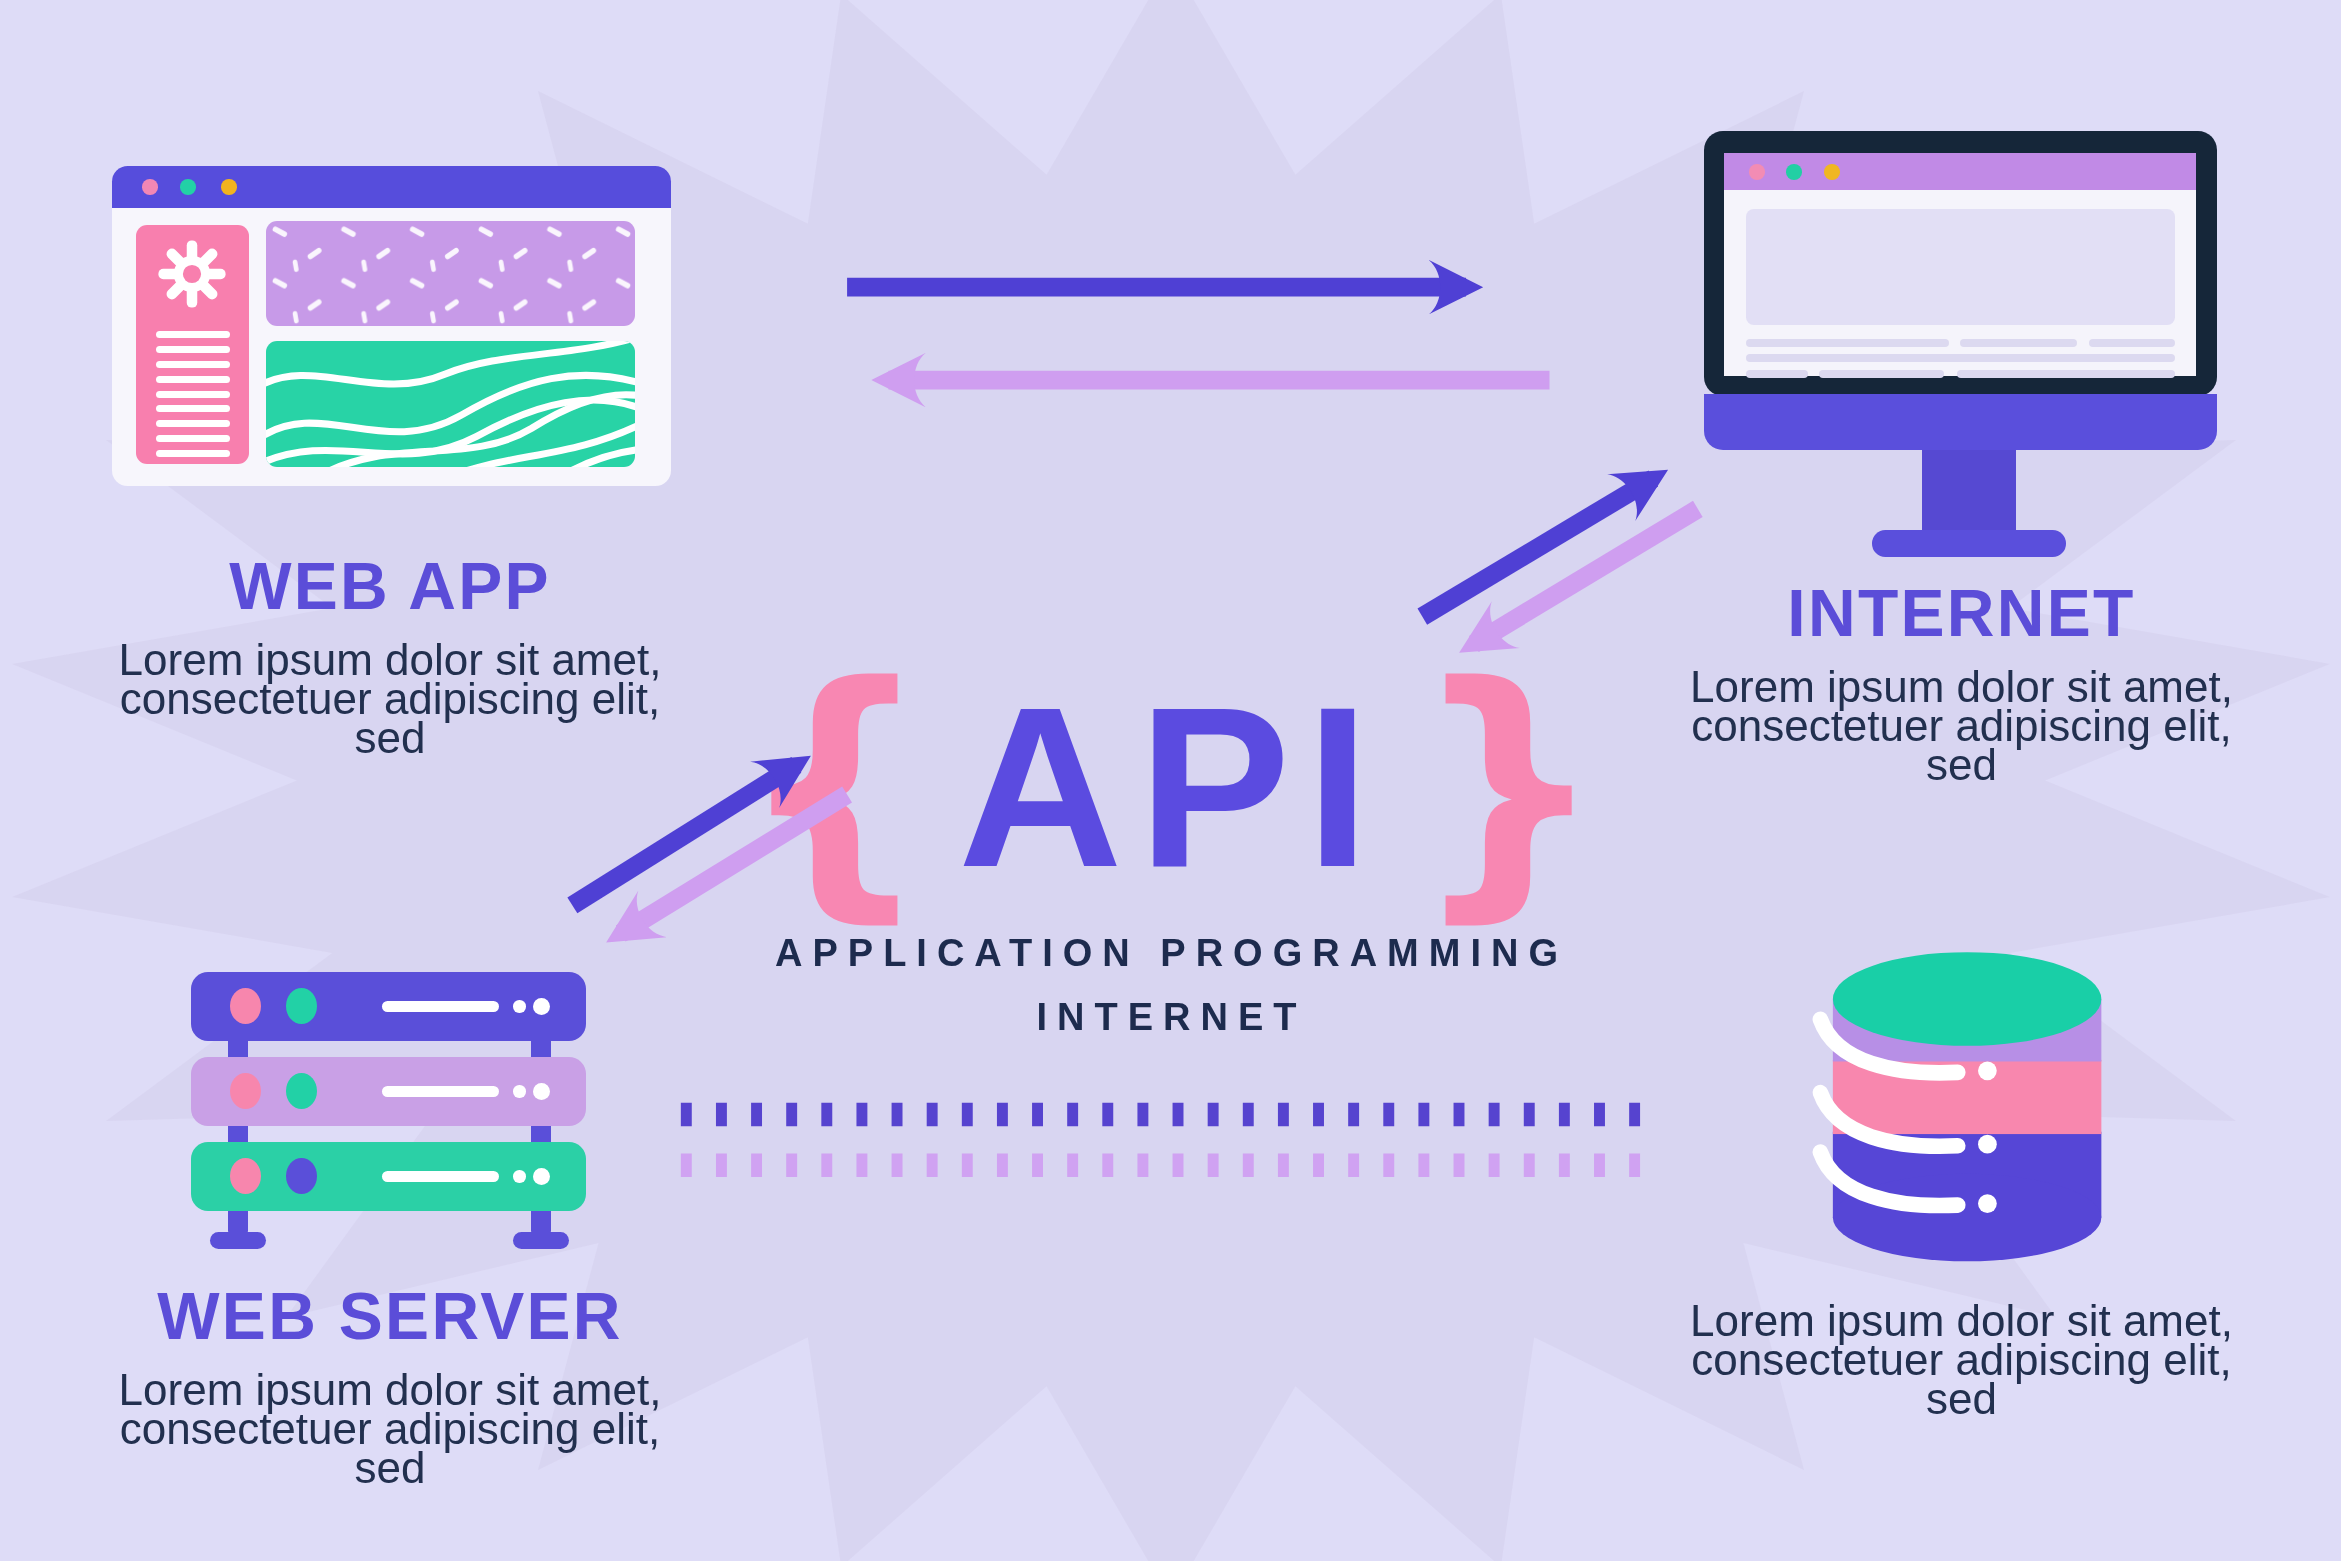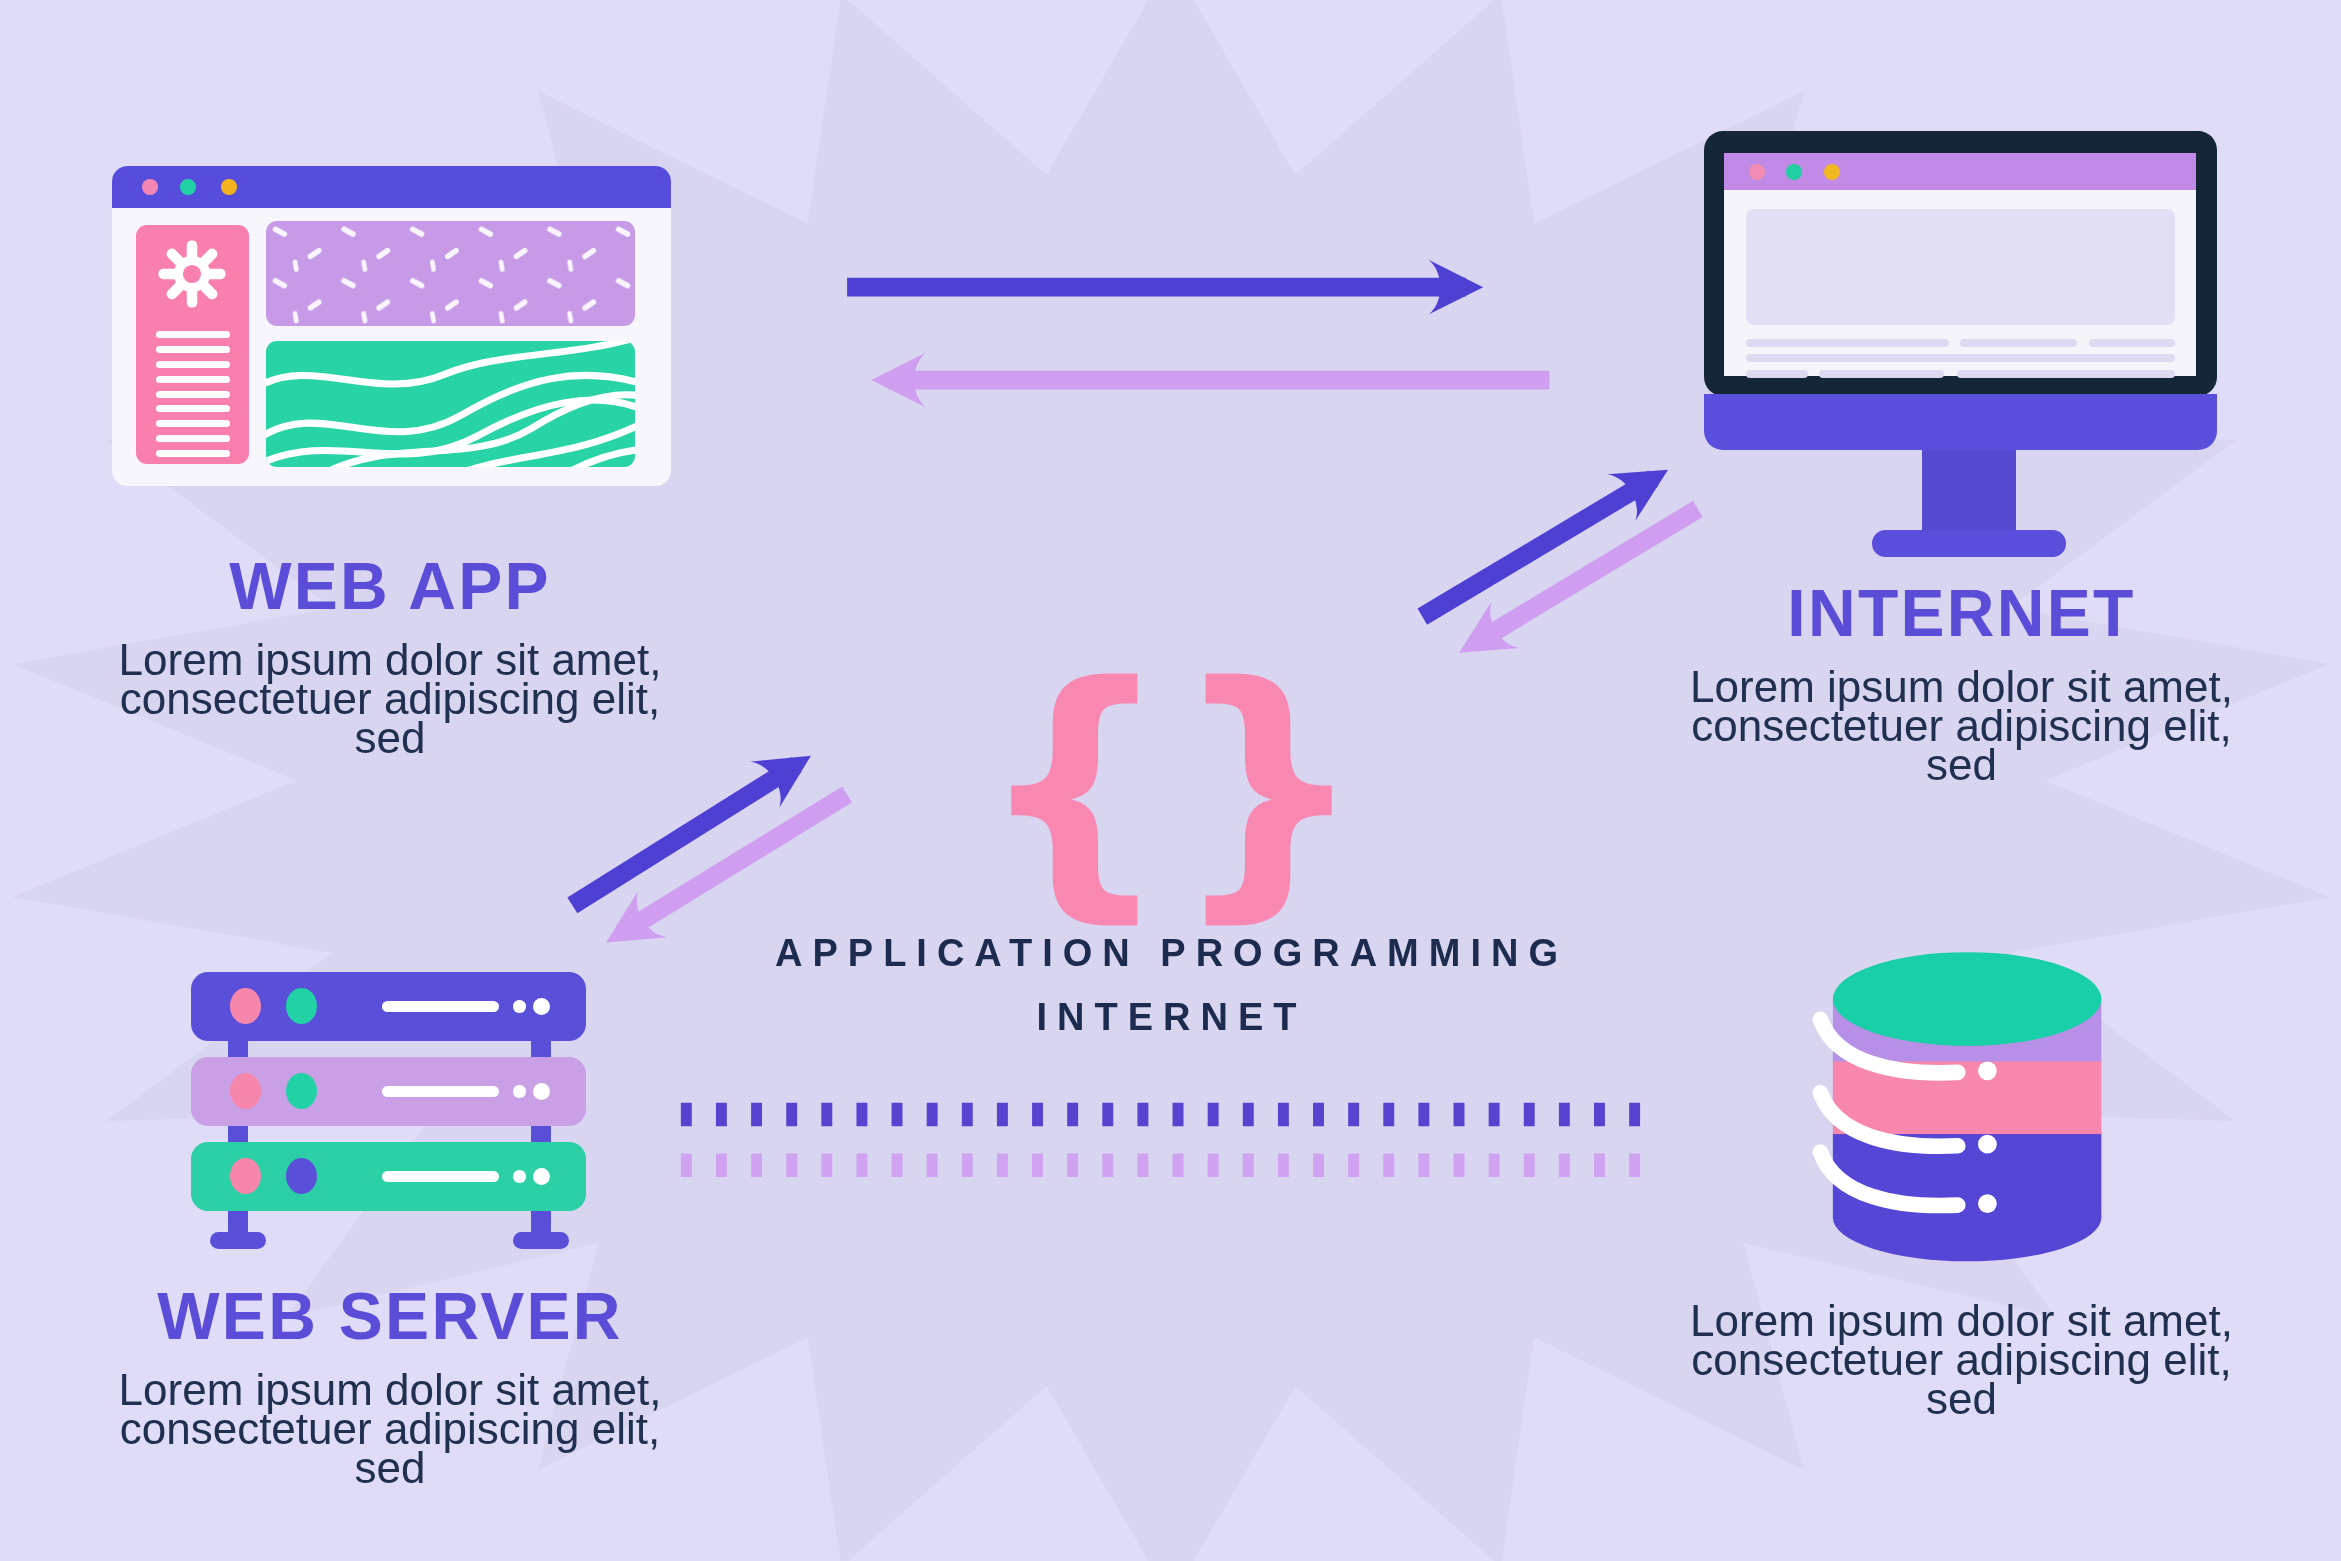--- a/index.html
+++ b/index.html
@@ -170,20 +170,21 @@
 <div class="abs label-block" style="left:1686px;top:579px;width:551px">
   <div class="node-title">INTERNET</div>
   <div class="node-caption">
     <div>Lorem ipsum dolor sit amet,</div>
     <div>consectetuer adipiscing elit, sed</div>
   </div>
 </div>
 
 <div class="abs api-row">
   <span class="brace">{</span>
+  <span class="api-word">API</span>
   <span class="brace">}</span>
 </div>
 <div class="abs api-subtitle" style="top:934px">APPLICATION PROGRAMMING</div>
 <div class="abs api-subtitle" style="top:998px">INTERNET</div>
 
 <div class="abs" style="left:0;top:0">
   <div class="server-post" style="left:228px;top:977px;height:260px"></div>
   <div class="server-post" style="left:531px;top:977px;height:260px"></div>
   <div class="server-foot" style="left:210px"></div>
   <div class="server-foot" style="left:513px"></div>

